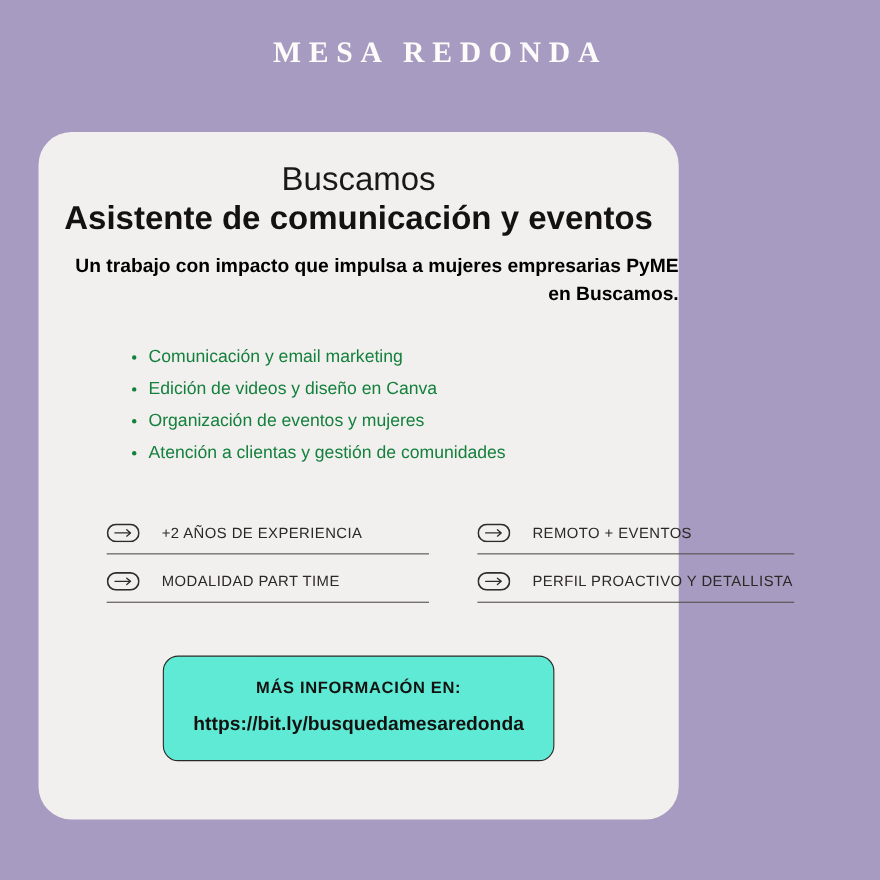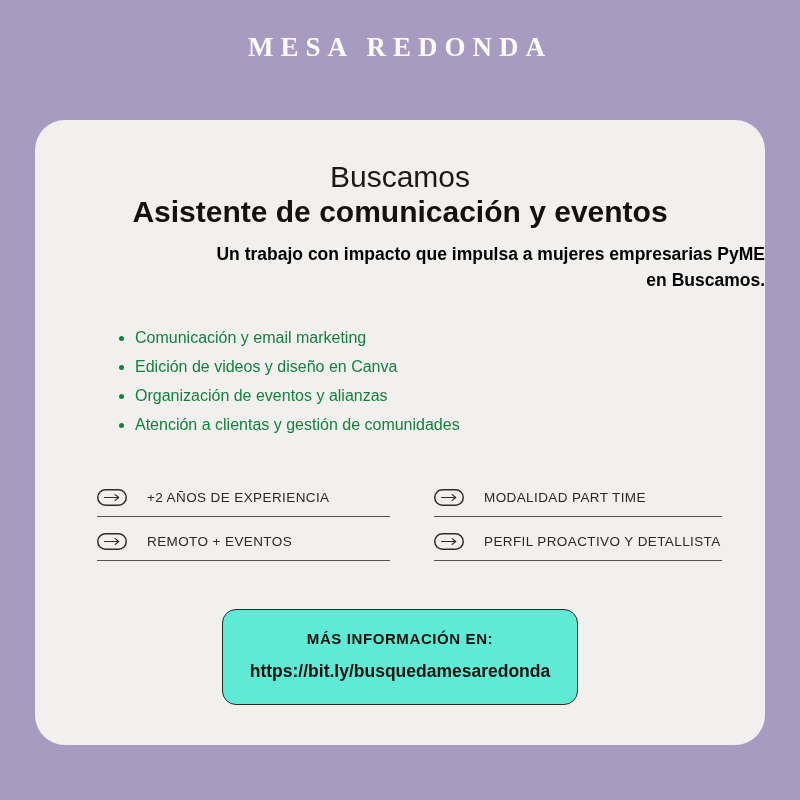--- a/index.html
+++ b/index.html
@@ -14,25 +14,25 @@
     position: absolute; top: 32px; left: 0; width: 100%;
     text-align: center;
     font-family: "Liberation Serif", serif;
     font-weight: bold;
     font-size: 27px;
     letter-spacing: 7px;
     color: #fdfcfa;
   }
   .card {
     position: absolute; left: 35px; top: 120px;
-    width: 730px; height: 625px;
+    width: 582px; height: 625px;
     background: #f1f0ee;
     border-radius: 30px;
     box-sizing: border-box;
-    padding-top: 39px;
+    padding-top: 26px;
   }
   .title1 {
     text-align: center;
     font-size: 30px; font-weight: 400;
     line-height: 36px;
     color: #1b1915;
   }
   .title2 {
     text-align: center;
     font-size: 30px; font-weight: 700;
@@ -113,21 +113,21 @@
     <div class="subtitle">
       <div>Un trabajo con impacto que impulsa a mujeres empresarias PyME</div>
       <div>en Buscamos.</div>
     </div>
 
     <ul class="bullets">
   <li>Comunicación y email marketing</li>
 
   <li>Edición de videos y diseño en Canva</li>
 
-  <li>Organización de eventos y alianzas</li>
+  <li>Organización de eventos y mujeres</li>
 
   <li>Atención a clientas y gestión de comunidades</li>
 </ul>
 
     <div class="features">
   <div class="feature">
     <span class="f-icon">
       <svg width="30" height="17" viewBox="0 0 30 17">
         <rect x="0.75" y="0.75" width="28.5" height="15.5" rx="7.75" fill="none" stroke="#2f2d2a" stroke-width="1.5"></rect>
         <path d="M7.5 8.5 H 21.5 M18.2 5.6 L 21.7 8.5 L 18.2 11.4" fill="none" stroke="#2f2d2a" stroke-width="1.2" stroke-linecap="round" stroke-linejoin="round"></path>
@@ -136,31 +136,31 @@
     <span class="f-label">+2 AÑOS DE EXPERIENCIA</span>
   </div>
 
   <div class="feature">
     <span class="f-icon">
       <svg width="30" height="17" viewBox="0 0 30 17">
         <rect x="0.75" y="0.75" width="28.5" height="15.5" rx="7.75" fill="none" stroke="#2f2d2a" stroke-width="1.5"></rect>
         <path d="M7.5 8.5 H 21.5 M18.2 5.6 L 21.7 8.5 L 18.2 11.4" fill="none" stroke="#2f2d2a" stroke-width="1.2" stroke-linecap="round" stroke-linejoin="round"></path>
       </svg>
     </span>
-    <span class="f-label">MODALIDAD PART TIME</span>
+    <span class="f-label">REMOTO + EVENTOS</span>
   </div>
 
   <div class="feature">
     <span class="f-icon">
       <svg width="30" height="17" viewBox="0 0 30 17">
         <rect x="0.75" y="0.75" width="28.5" height="15.5" rx="7.75" fill="none" stroke="#2f2d2a" stroke-width="1.5"></rect>
         <path d="M7.5 8.5 H 21.5 M18.2 5.6 L 21.7 8.5 L 18.2 11.4" fill="none" stroke="#2f2d2a" stroke-width="1.2" stroke-linecap="round" stroke-linejoin="round"></path>
       </svg>
     </span>
-    <span class="f-label">REMOTO + EVENTOS</span>
+    <span class="f-label">MODALIDAD PART TIME</span>
   </div>
 
   <div class="feature">
     <span class="f-icon">
       <svg width="30" height="17" viewBox="0 0 30 17">
         <rect x="0.75" y="0.75" width="28.5" height="15.5" rx="7.75" fill="none" stroke="#2f2d2a" stroke-width="1.5"></rect>
         <path d="M7.5 8.5 H 21.5 M18.2 5.6 L 21.7 8.5 L 18.2 11.4" fill="none" stroke="#2f2d2a" stroke-width="1.2" stroke-linecap="round" stroke-linejoin="round"></path>
       </svg>
     </span>
     <span class="f-label">PERFIL PROACTIVO Y DETALLISTA</span>

